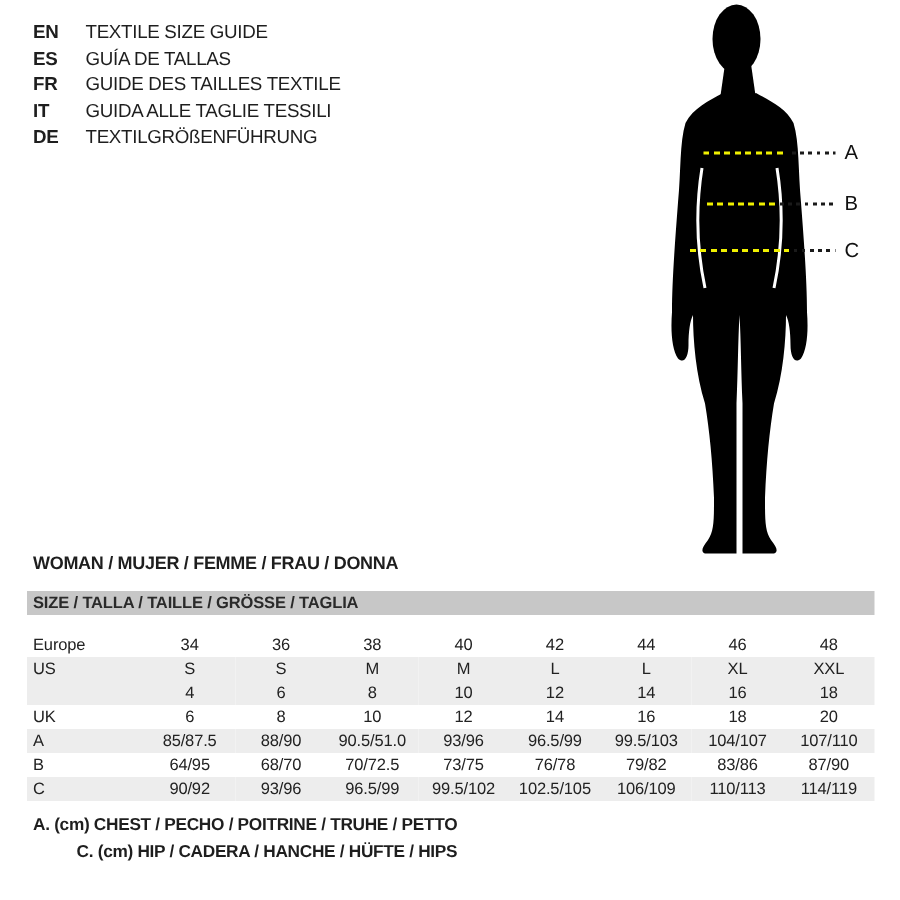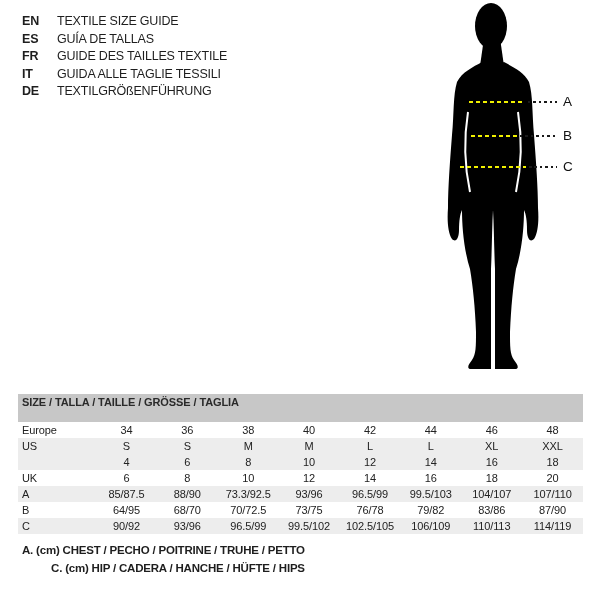--- a/index.html
+++ b/index.html
@@ -18,21 +18,21 @@
   .mline{position:absolute;height:2px;}
   .dash-yellow{position:absolute;height:2px;
     background:repeating-linear-gradient(90deg,#f0f000 0 4px,transparent 4px 7px);}
   .dash-black{position:absolute;height:2px;
     background:repeating-linear-gradient(90deg,#1a1a1a 0 2.5px,transparent 2.5px 5.5px);}
   .mlabel{position:absolute;font-size:13.5px;font-weight:400;color:#111;line-height:16px;}
   
   .section-title{position:absolute;left:22px;top:368px;font-size:12px;font-weight:700;
     letter-spacing:-0.2px;white-space:nowrap;}
   
-  .table-header{position:absolute;left:18px;top:394px;width:565px;height:28px;
+  .table-header{position:absolute;left:18px;top:394px;width:565px;height:16px;
     background:#c7c7c7;font-size:11px;font-weight:700;letter-spacing:-0.1px;
     line-height:16px;padding-left:4px;box-sizing:border-box;color:#2a2a2a;}
   table.size-table{position:absolute;left:18px;top:410px;width:565px;
     border-collapse:collapse;table-layout:fixed;margin-top:12px;}
   table.size-table td{height:16px;padding:0;font-size:11px;color:#222;
     text-align:center;vertical-align:middle;letter-spacing:-0.1px;}
   table.size-table td.rowlabel{text-align:left;padding-left:4px;}
   table.size-table tr.shaded{background:#ededed;}
   col.c-label{width:78px;}
   
@@ -124,20 +124,21 @@
       <span class="mlabel" style="left:563px;top:128px;">B</span>
     </div>
 
     <div class="mline">
       <span class="dash-yellow" style="left:460px;top:166px;width:66px;"></span>
       <span class="dash-black" style="left:529px;top:166px;width:28px;"></span>
       <span class="mlabel" style="left:563px;top:159px;">C</span>
     </div>
   </div>
 
+  <div class="section-title">WOMAN / MUJER / FEMME / FRAU / DONNA</div>
 
   <div class="table-header">SIZE / TALLA / TAILLE / GRÖSSE / TAGLIA</div>
   <table class="size-table">
     <colgroup>
       <col class="c-label">
         <col>
         <col>
         <col>
         <col>
         <col>
@@ -187,21 +188,21 @@
         <td>12</td>
         <td>14</td>
         <td>16</td>
         <td>18</td>
         <td>20</td>
       </tr>
       <tr class="shaded">
         <td class="rowlabel">A</td>
         <td>85/87.5</td>
         <td>88/90</td>
-        <td>73.3/92.5</td>
+        <td>90.5/51.0</td>
         <td>93/96</td>
         <td>96.5/99</td>
         <td>99.5/103</td>
         <td>104/107</td>
         <td>107/110</td>
       </tr>
       <tr>
         <td class="rowlabel">B</td>
         <td>64/95</td>
         <td>68/70</td>

